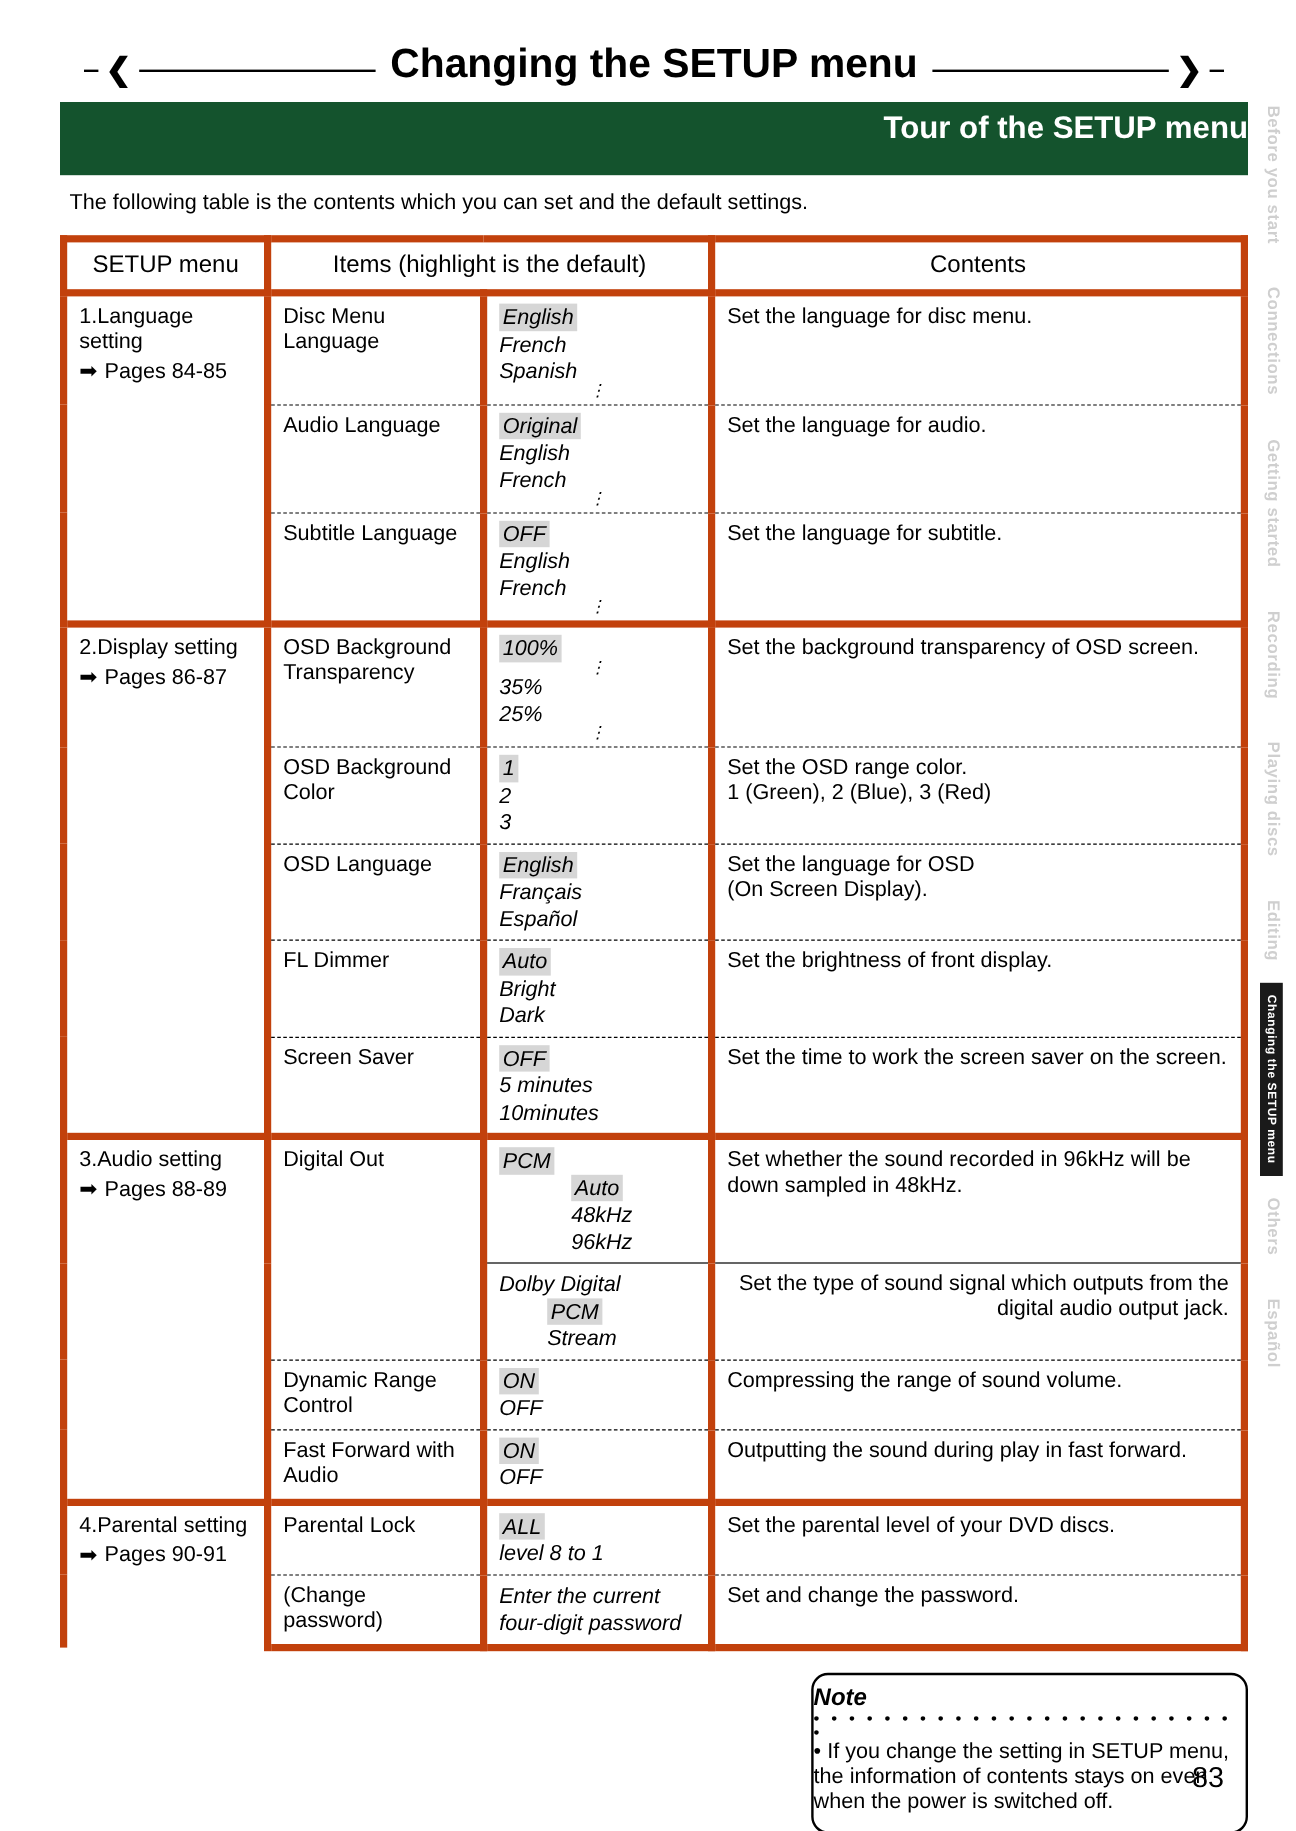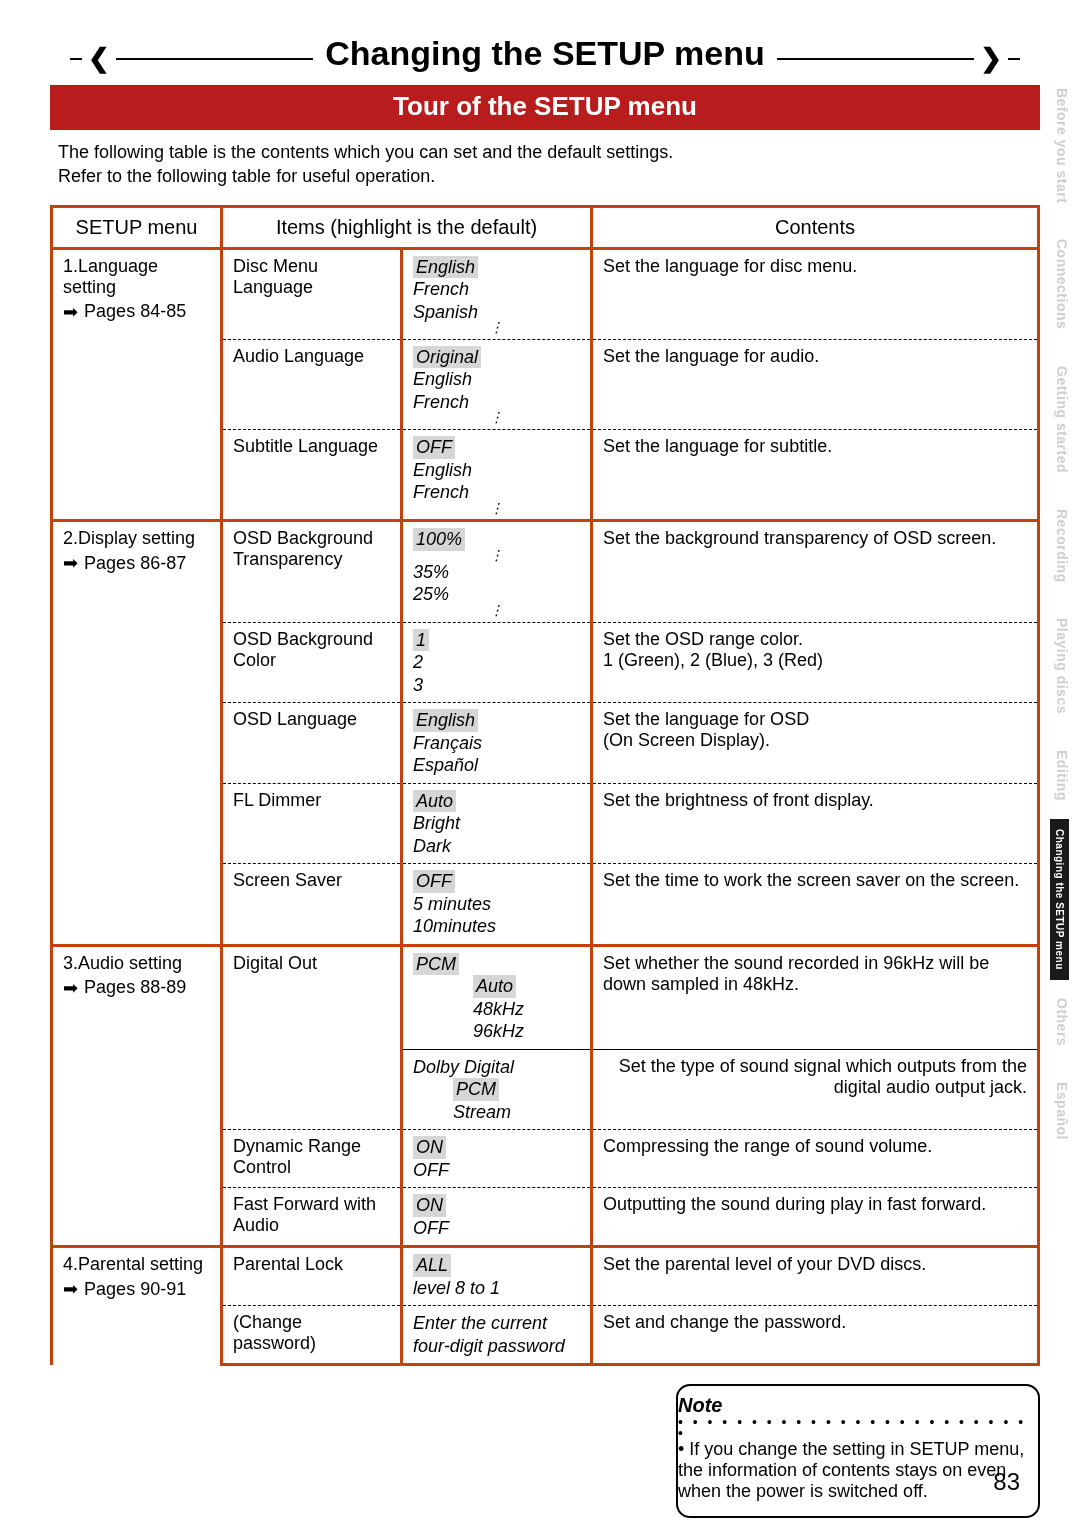--- a/index.html
+++ b/index.html
@@ -43,39 +43,39 @@
     position: absolute;
     top: 13px;
     font-size: 26px;
     font-weight: bold;
     background: #fff;
     padding: 0 6px;
   }
   .title-left { left: 12px; }
   .title-right { right: 12px; }
   .subtitle-bar {
-    background: #b91c1c;
+    background: #14532d;
     color: #fff;
-    text-align: center;
+    text-align: right;
     font-size: 26px;
     font-weight: bold;
-    padding: 6px 0 8px;
+    padding: 6px 0 24px;
     margin-top: 8px;
   }
   .intro {
     font-size: 18px;
     line-height: 1.35;
     margin: 10px 8px 16px;
   }
   table.setup {
     border-collapse: collapse;
     width: 100%;
   }
   table.setup th, table.setup td {
-    border: 3px solid #c2410c;
+    border: 6px solid #c2410c;
     vertical-align: top;
     padding: 6px 10px;
     font-size: 18px;
   }
   table.setup th {
     font-weight: normal;
     font-size: 20px;
     text-align: center;
     padding: 8px 6px;
   }
@@ -163,21 +163,20 @@
     <div class="title-line"></div>
     <span class="title-left">❮</span>
     <span class="title-text">Changing the SETUP menu</span>
     <span class="title-right">❯</span>
   </div>
 
   <div class="subtitle-bar">Tour of the SETUP menu</div>
 
   <div class="intro">
     <div>The following table is the contents which you can set and the default settings.</div>
-    <div>Refer to the following table for useful operation.</div>
   </div>
 
   <table class="setup">
     <colgroup>
       <col style="width:170px">
       <col style="width:180px">
       <col style="width:190px">
       <col>
     </colgroup>
     <tbody>

